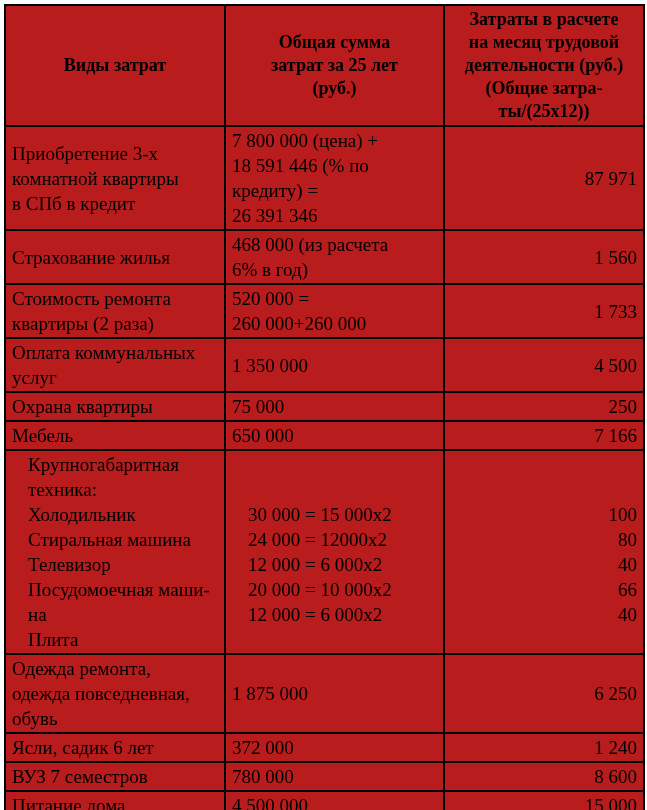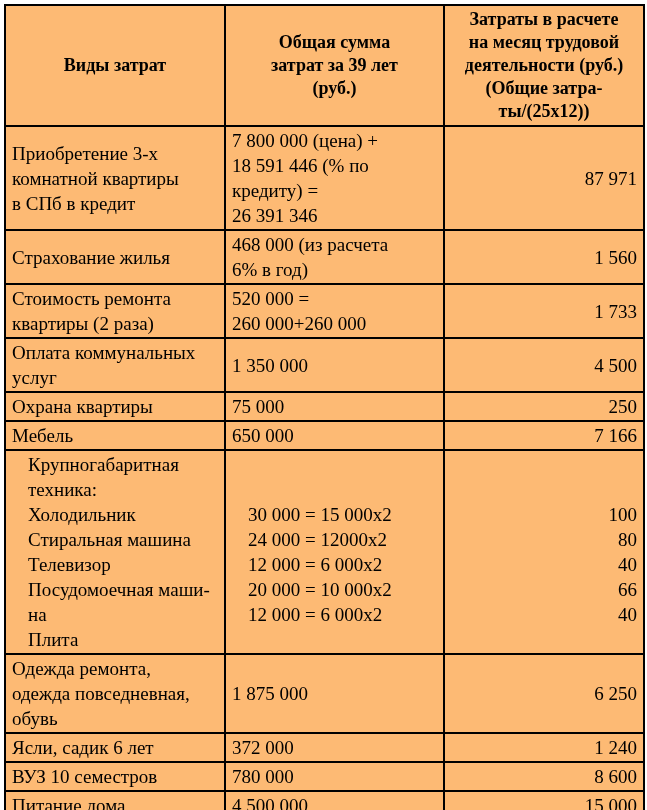--- a/index.html
+++ b/index.html
@@ -27,21 +27,21 @@
   }
   table.cost-table th,
   table.cost-table td {
     border: 2px solid #000000;
     font-size: 19px;
     line-height: 25px;
     vertical-align: middle;
     white-space: pre;
     overflow: hidden;
     padding: 1px 6px;
-    background: #fdba74;
+    background: #b91c1c;
   }
   table.cost-table th {
     font-weight: bold;
     text-align: center;
     font-size: 18px;
     line-height: 23px;
     padding: 2px 3px;
   }
   col.c-expense { width: 220px; }
   col.c-total   { width: 219px; }
@@ -72,21 +72,21 @@
   <table class="cost-table">
     <colgroup>
       <col class="c-expense">
       <col class="c-total">
       <col class="c-monthly">
     </colgroup>
     <thead>
       <tr>
         <th>Виды затрат</th>
         <th>Общая сумма
-затрат за 39 лет
+затрат за 25 лет
 (руб.)</th>
         <th>Затраты в расчете
 на месяц трудовой
 деятельности (руб.)
 (Общие затра-
 ты/(25x12))</th>
       </tr>
     </thead>
     <tbody>
       <tr>
@@ -158,21 +158,21 @@
 обувь</td>
         <td class="cell-total">1 875 000</td>
         <td class="cell-monthly">6 250</td>
       </tr>
       <tr>
         <td class="cell-expense">Ясли, садик 6 лет</td>
         <td class="cell-total">372 000</td>
         <td class="cell-monthly">1 240</td>
       </tr>
       <tr>
-        <td class="cell-expense">ВУЗ 10 семестров</td>
+        <td class="cell-expense">ВУЗ 7 семестров</td>
         <td class="cell-total">780 000</td>
         <td class="cell-monthly">8 600</td>
       </tr>
       <tr>
         <td class="cell-expense">Питание дома</td>
         <td class="cell-total">4 500 000</td>
         <td class="cell-monthly">15 000</td>
       </tr>
     </tbody>
   </table>

